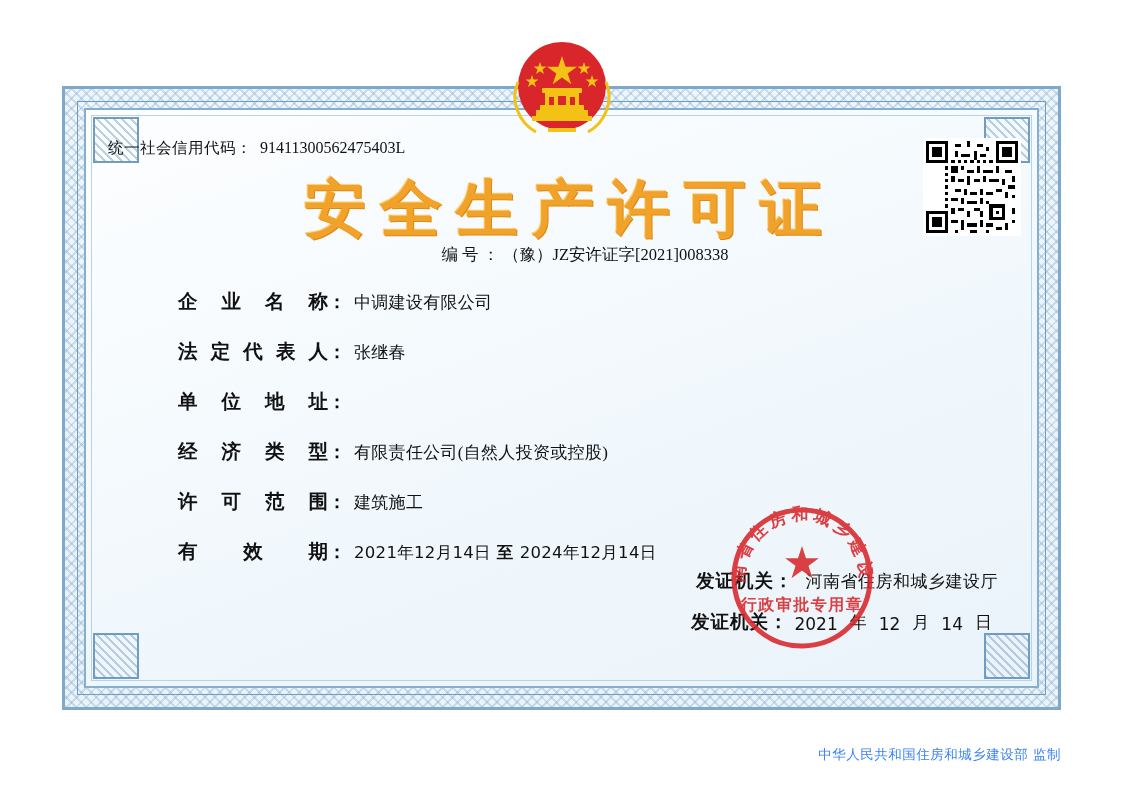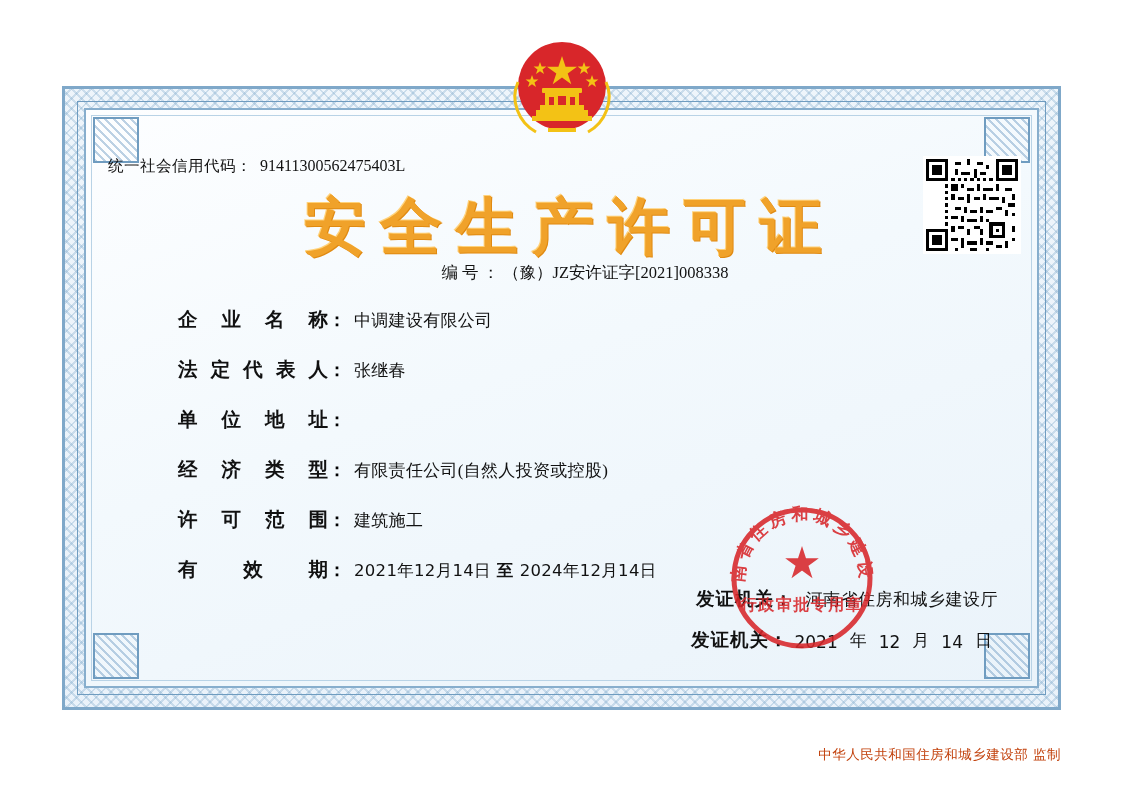--- a/index.html
+++ b/index.html
@@ -71,21 +71,21 @@
     left: 50%;
     top: 30px;
     transform: translateX(-50%);
     width: 132px; height: 118px;
     z-index: 5;
   }
 
   
   .content {
     position: absolute;
-    left: 108px; top: 156px;
+    left: 108px; top: 138px;
     width: 910px; height: 530px;
     z-index: 4;
   }
 
   .credit-line {
     font-size: 15.5px;
     color: #111;
     letter-spacing: 0px;
     white-space: nowrap;
   }
@@ -203,21 +203,21 @@
     z-index: 9;
     pointer-events: none;
     opacity: 0.88;
   }
 
   .footer-note {
     position: absolute;
     right: 62px;
     bottom: 30px;
     font-size: 13.5px;
-    color: #c2410c;
+    color: #3b82f6;
     font-family: "DejaVu Sans", "Liberation Sans", sans-serif;
     letter-spacing: 0.5px;
   }
 </style>
 </head>
 <body>
 
 <div class="page">
 
   <div class="frame-outer">

